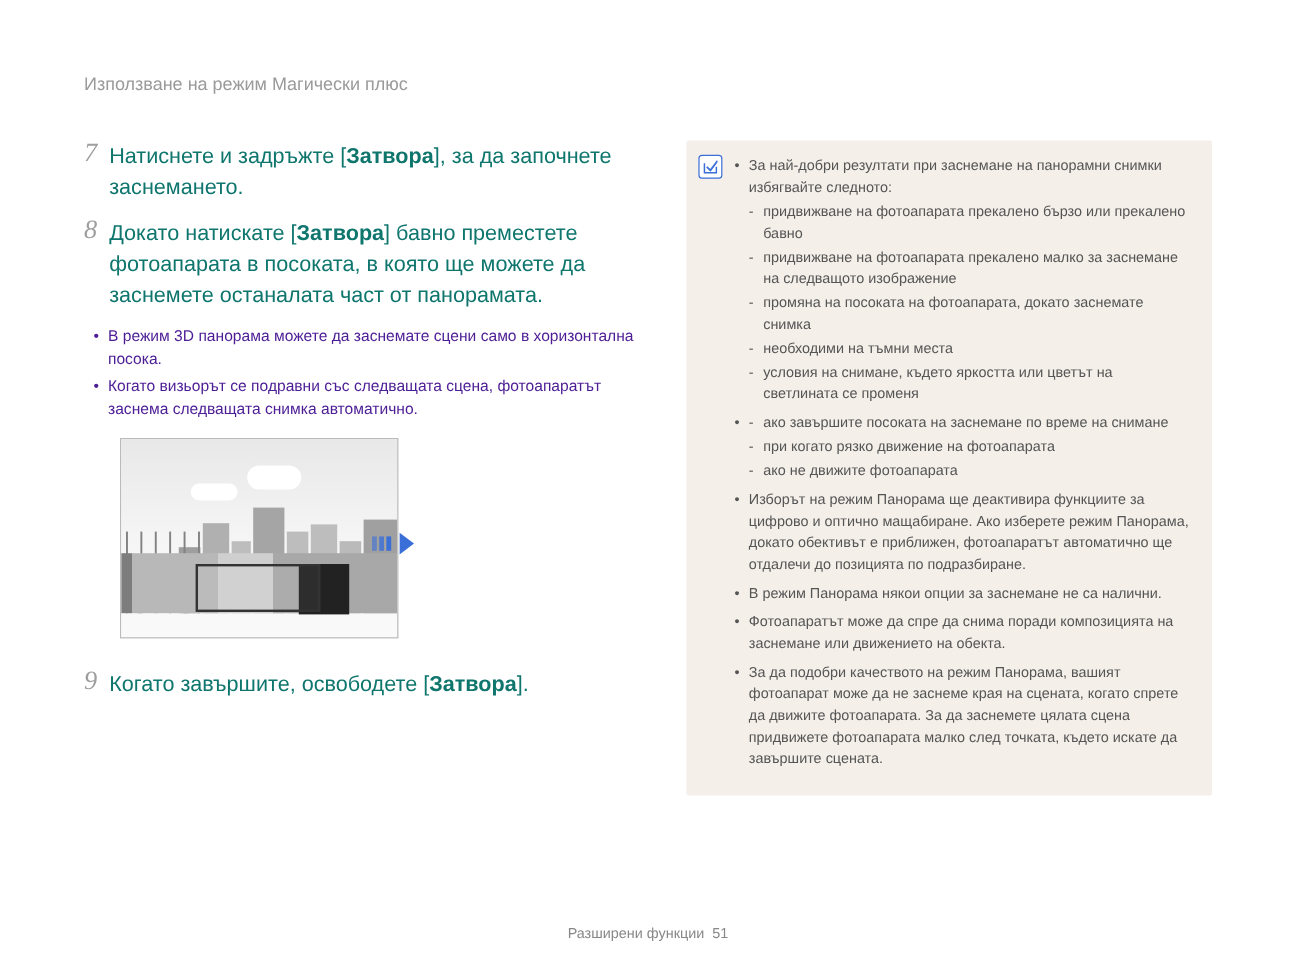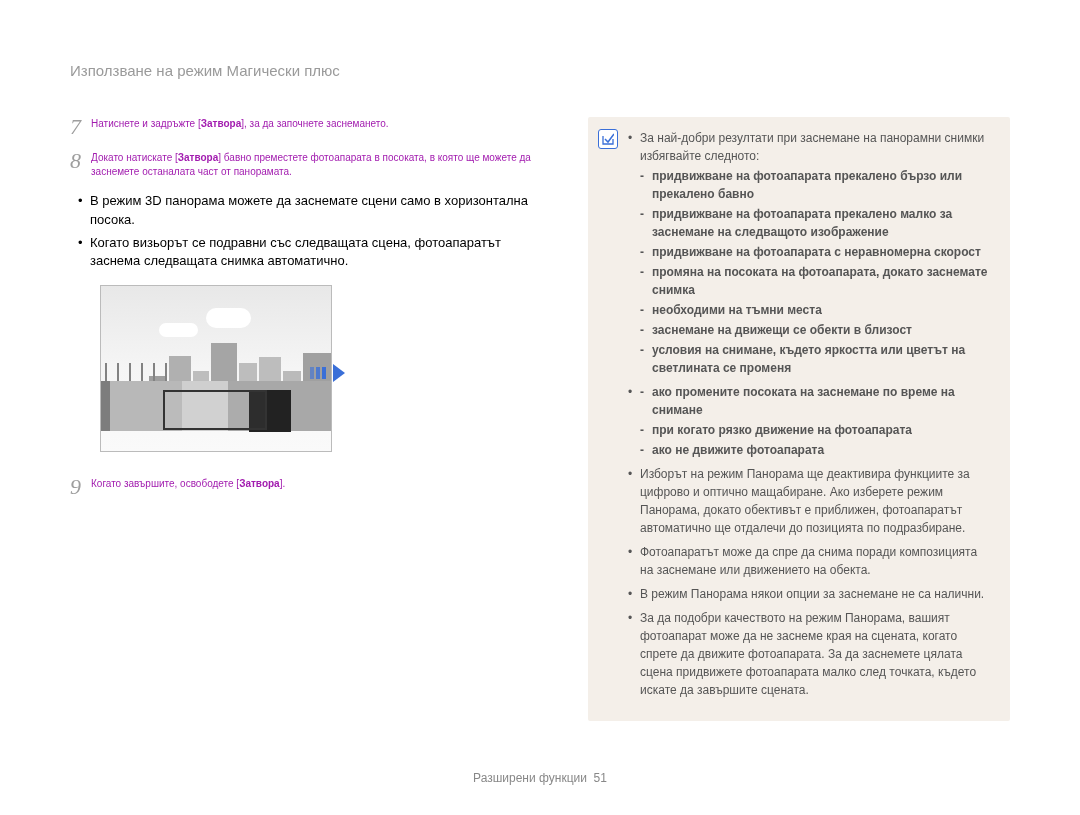--- a/index.html
+++ b/index.html
@@ -27,52 +27,51 @@
   }
   .columns {
     display: flex;
     gap: 32px;
   }
   .col-left {
     flex: 0 0 470px;
   }
   .col-right {
     flex: 1;
-    margin-left: 16px;
   }
   .step {
     display: flex;
     gap: 10px;
     margin-bottom: 12px;
   }
   .step-num {
     flex: 0 0 auto;
     font-family: Georgia, 'Times New Roman', serif;
     font-style: italic;
     font-size: 22px;
     color: #9e9e9e;
     line-height: 1.1;
     margin-top: -2px;
   }
   .step-body {
-    font-size: 10px;
-    color: #a21caf;
+    font-size: 18px;
+    color: #0f766e;
   }
   .step-body .bold {
     font-weight: bold;
   }
   ul.sub {
     list-style: none;
     padding-left: 20px;
     margin: 4px 0 14px 0;
   }
   ul.sub li {
     position: relative;
     font-size: 13px;
-    color: #000000;
+    color: #4c1d95;
     margin-bottom: 4px;
   }
   ul.sub li::before {
     content: "•";
     position: absolute;
     left: -12px;
     top: 0;
   }
   .illustration {
     width: 230px;
@@ -209,21 +208,20 @@
     margin-bottom: 6px;
   }
   .note-box > ul > li::before {
     content: "•";
     position: absolute;
     left: 0;
     top: 0;
   }
   .note-box ul ul {
     margin-top: 2px;
-    font-weight: bold;
   }
   .note-box ul ul li {
     position: relative;
     padding-left: 12px;
     margin-bottom: 2px;
   }
   .note-box ul ul li::before {
     content: "-";
     position: absolute;
     left: 0;
@@ -306,37 +304,35 @@
               <path d="M1 3 L1 11 L11 11 L11 6" fill="none" stroke="#3a6fd8" stroke-width="1.3"></path>
               <path d="M3 6 L6 9 L12 1" fill="none" stroke="#3a6fd8" stroke-width="1.5"></path>
             </svg>
         </div>
         <ul>
           <li>
             <span>За най-добри резултати при заснемане на панорамни снимки избягвайте следното:</span>
             <ul>
               <li>придвижване на фотоапарата прекалено бързо или прекалено бавно</li>
               <li>придвижване на фотоапарата прекалено малко за заснемане на следващото изображение</li>
-              <li>придвижване на фотоапарата с неравномерна скорост</li>
               <li>промяна на посоката на фотоапарата, докато заснемате снимка</li>
               <li>необходими на тъмни места</li>
-              <li>заснемане на движещи се обекти в близост</li>
               <li>условия на снимане, където яркостта или цветът на светлината се променя</li>
             </ul>
           </li>
           <li>
             <ul>
-              <li>ако промените посоката на заснемане по време на снимане</li>
+              <li>ако завършите посоката на заснемане по време на снимане</li>
               <li>при когато рязко движение на фотоапарата</li>
               <li>ако не движите фотоапарата</li>
             </ul>
           </li>
           <li>Изборът на режим Панорама ще деактивира функциите за цифрово и оптично мащабиране. Ако изберете режим Панорама, докато обективът е приближен, фотоапаратът автоматично ще отдалечи до позицията по подразбиране.</li>
+          <li>В режим Панорама някои опции за заснемане не са налични.</li>
           <li>Фотоапаратът може да спре да снима поради композицията на заснемане или движението на обекта.</li>
-          <li>В режим Панорама някои опции за заснемане не са налични.</li>
           <li>За да подобри качеството на режим Панорама, вашият фотоапарат може да не заснеме края на сцената, когато спрете да движите фотоапарата. За да заснемете цялата сцена придвижете фотоапарата малко след точката, където искате да завършите сцената.</li>
         </ul>
       </div>
     </div>
   </div>
 
   <div class="footer">
     <span>Разширени функции</span>&nbsp;&nbsp;<span>51</span>
   </div>
 </div>

